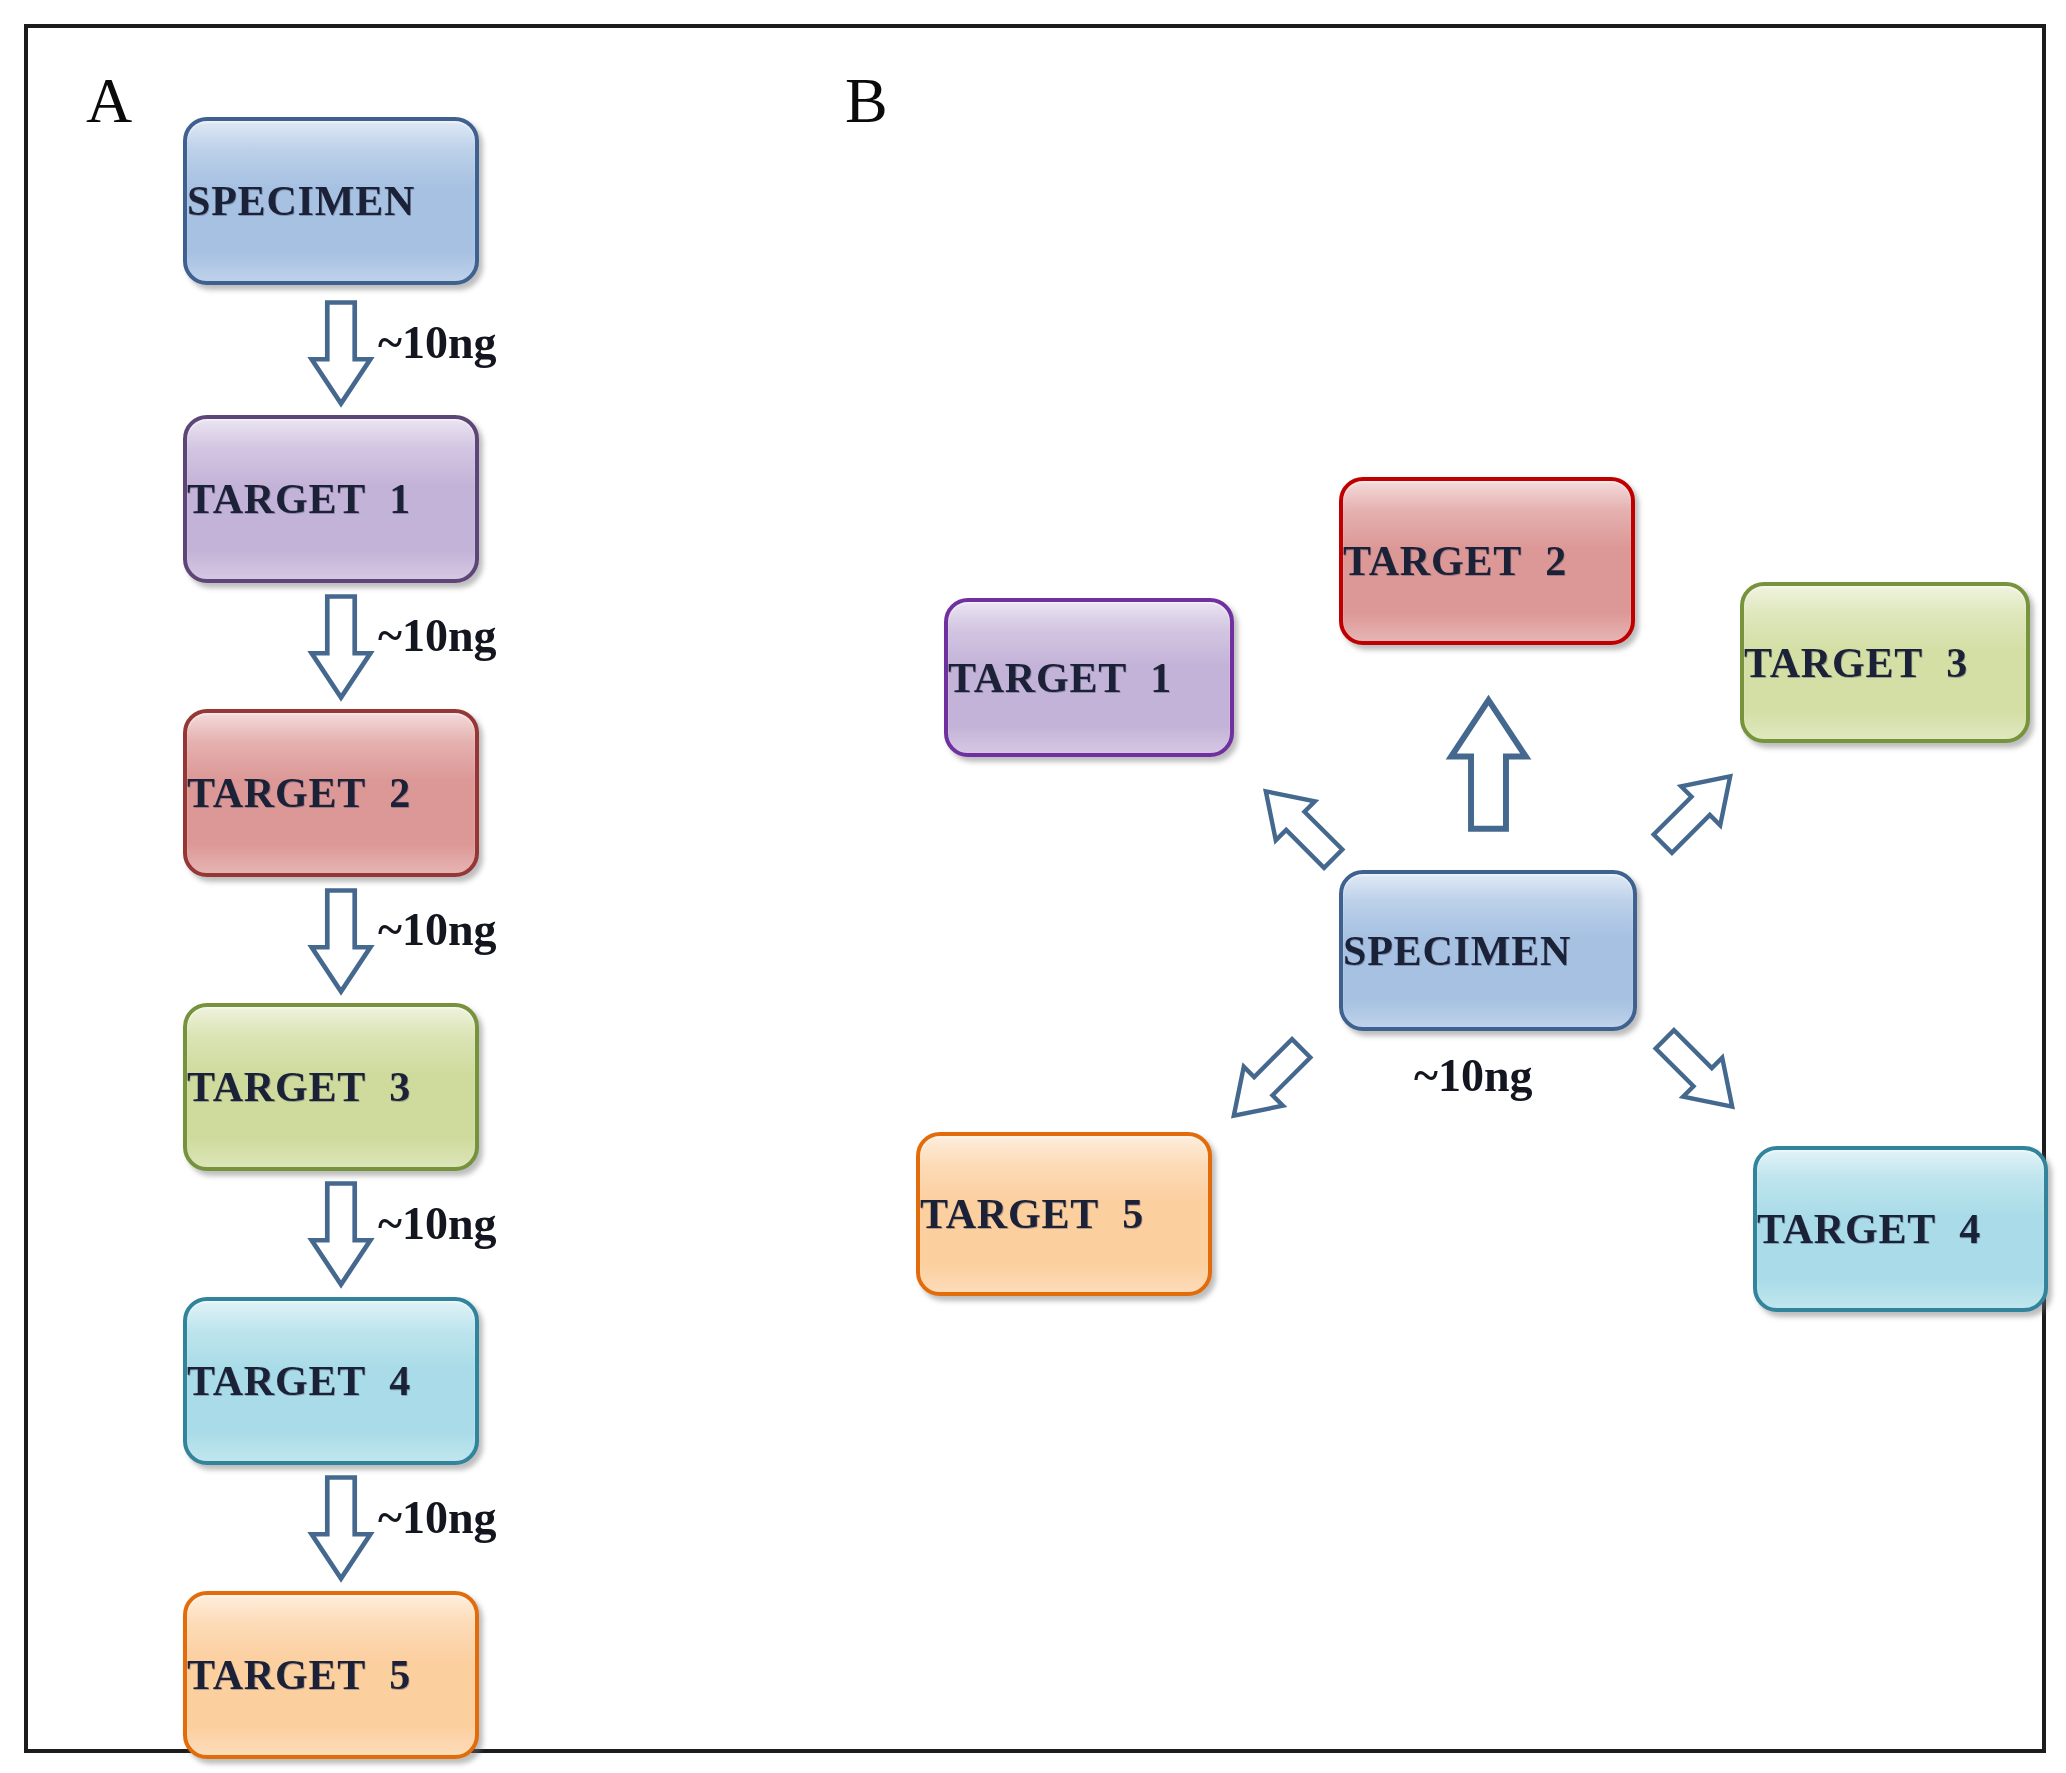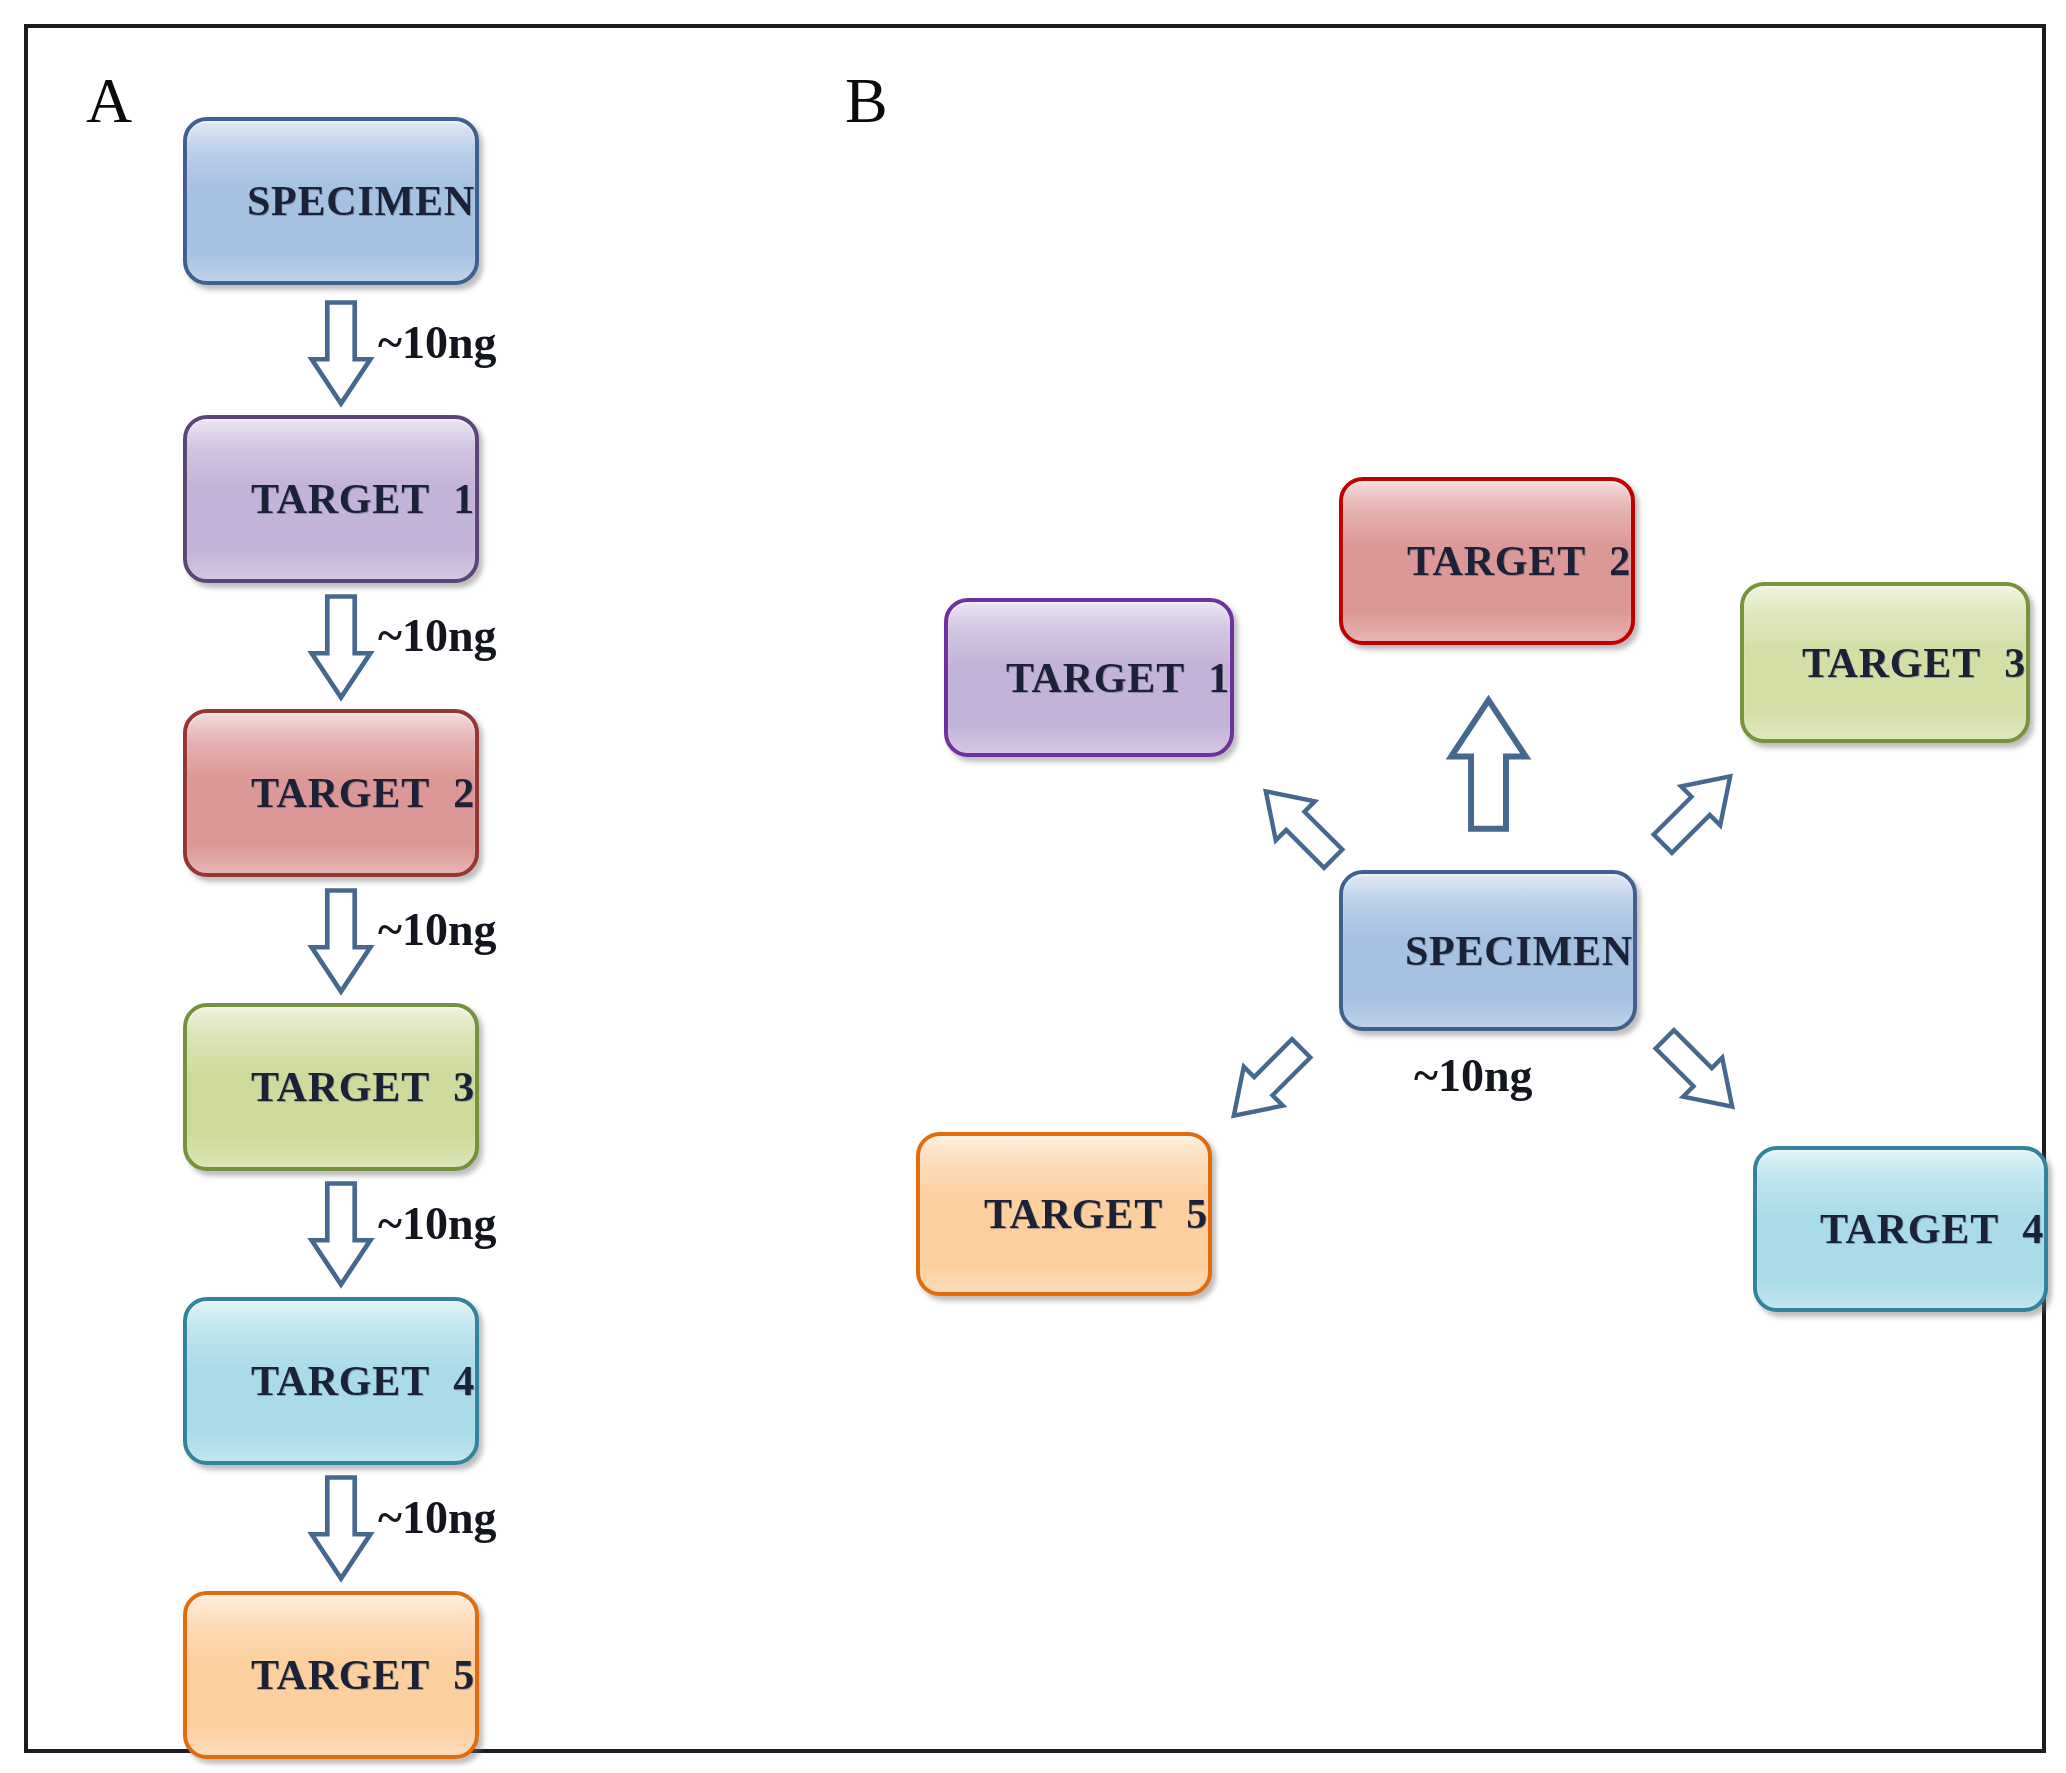--- a/index.html
+++ b/index.html
@@ -36,21 +36,21 @@
     background:
       linear-gradient(180deg,
         rgba(255,255,255,0.65) 0%,
         rgba(255,255,255,0.25) 18%,
         rgba(255,255,255,0.00) 42%,
         rgba(255,255,255,0.00) 82%,
         rgba(255,255,255,0.28) 100%),
       var(--main,#ccc);
     box-shadow:4px 4.8px 5.6px rgba(110,110,110,0.45),
                inset 0 1.6px 1.6px rgba(255,255,255,0.5);
-    display:flex;align-items:center;justify-content:flex-end;
+    display:flex;align-items:center;justify-content:flex-start;
   }
   .node-label{
     font-weight:700;
     font-size:42px;
     letter-spacing:0.8px;
     word-spacing:12.7px;
     color:#1b2137;
     text-shadow:0.8px 0.8px 0 rgba(60,60,90,0.35);
     white-space:nowrap;
   }

